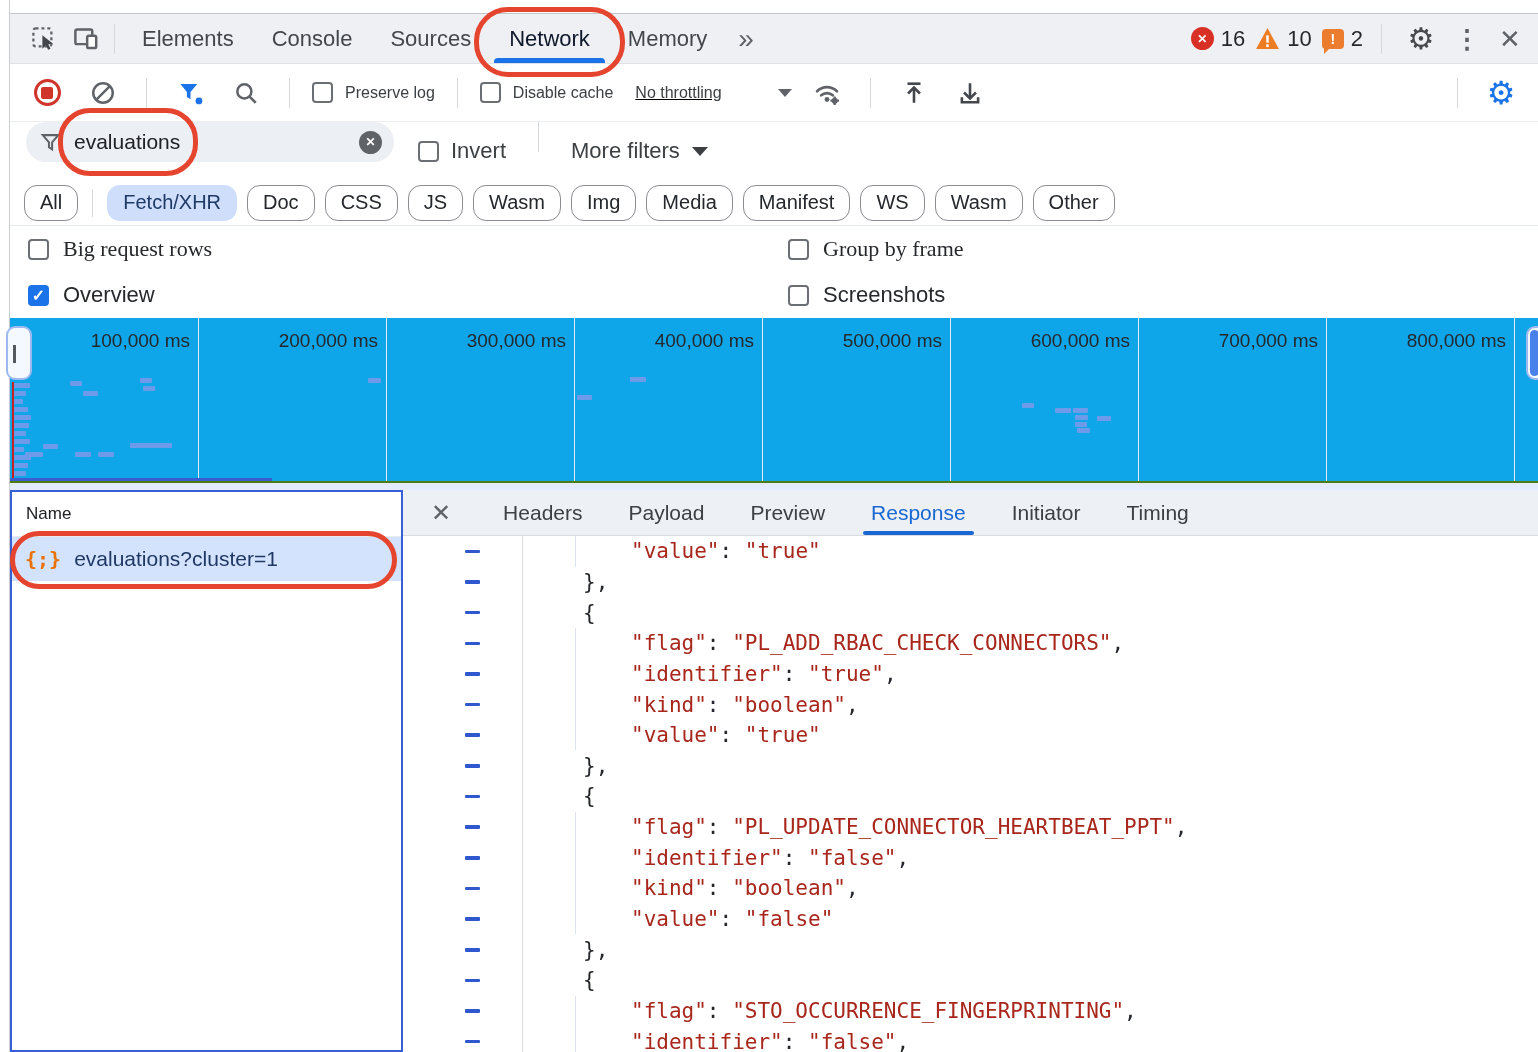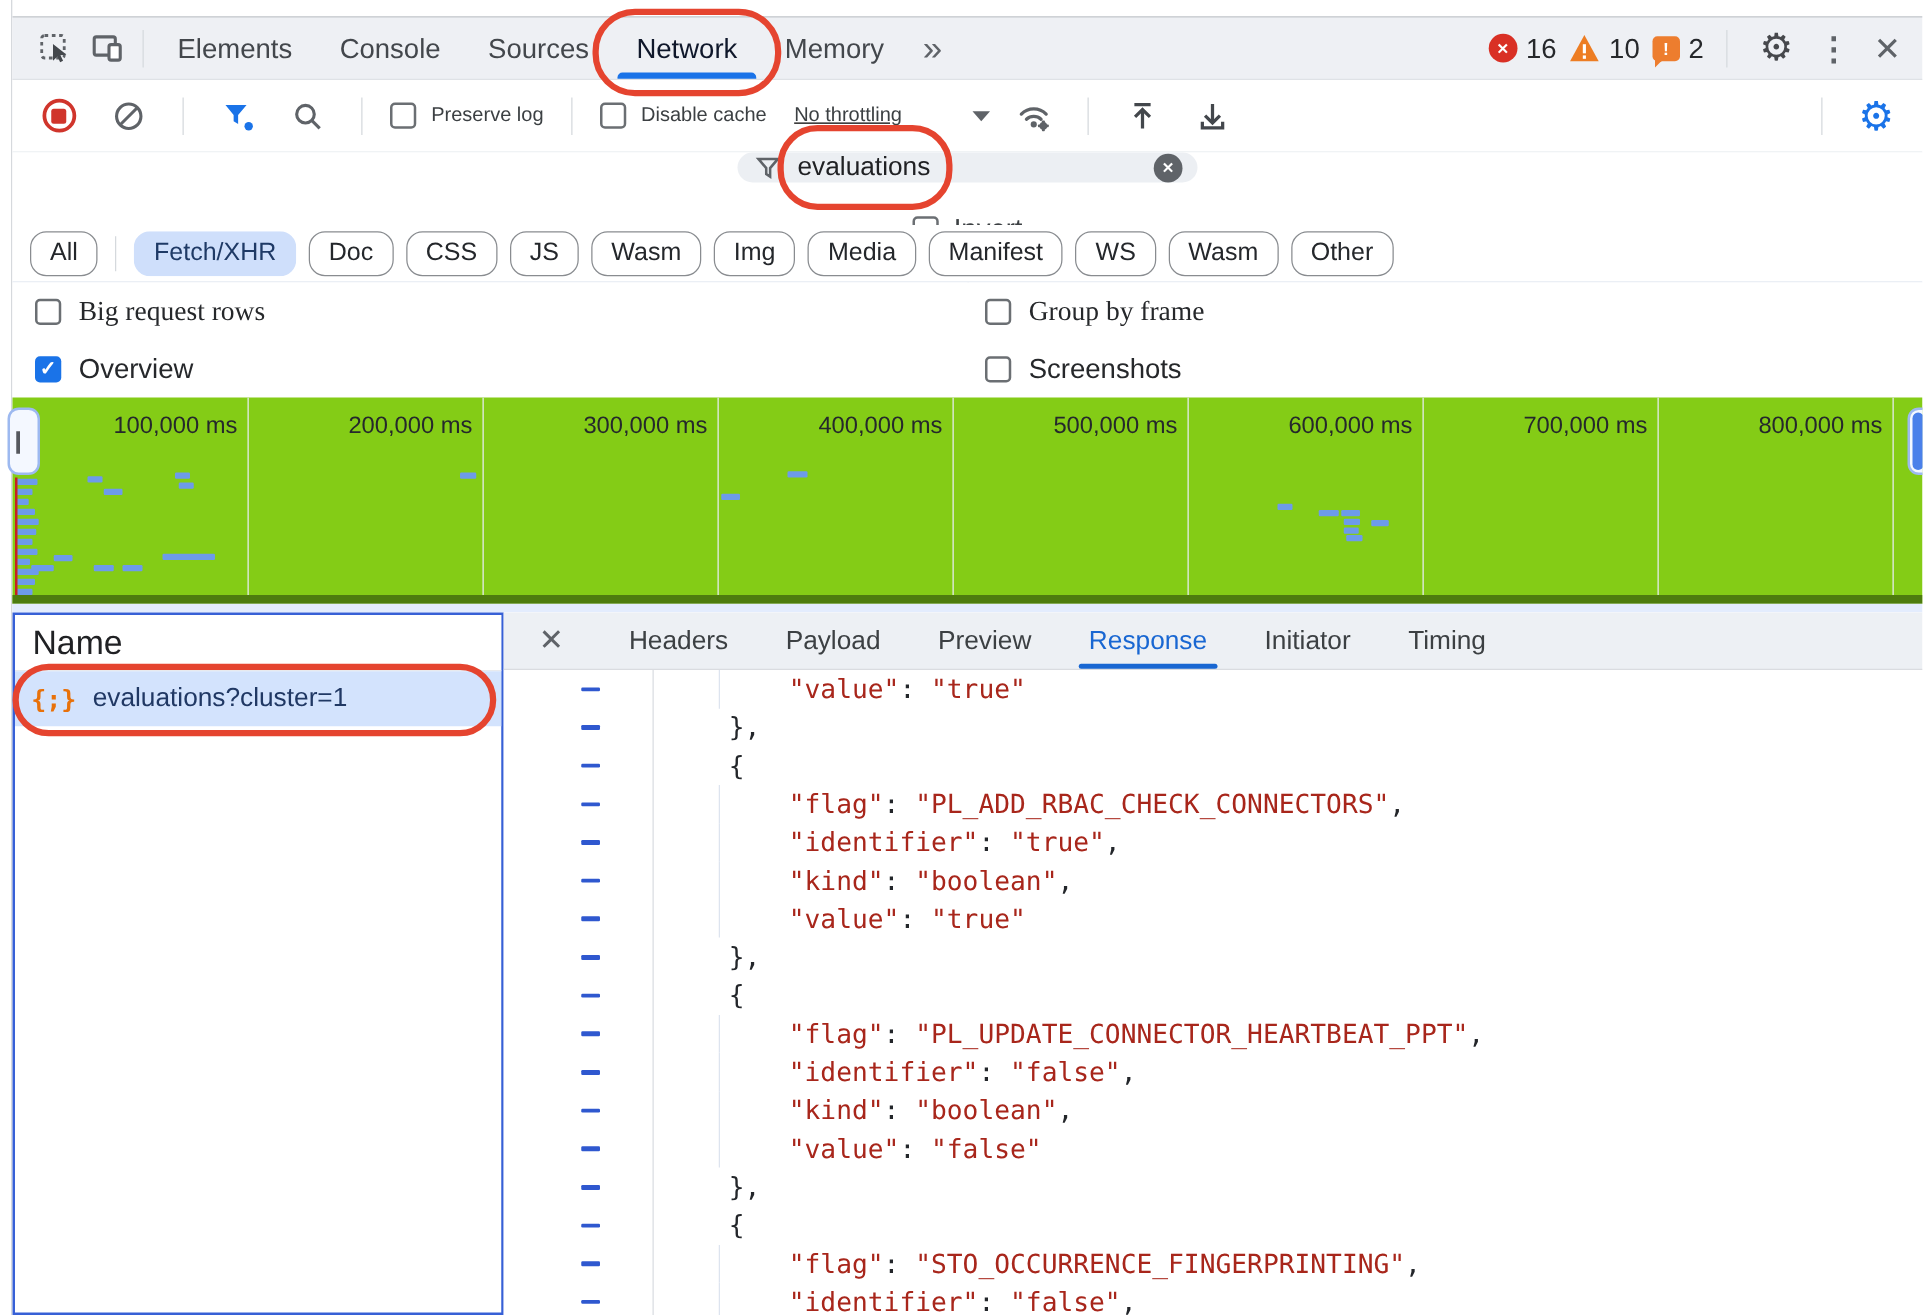--- a/index.html
+++ b/index.html
@@ -34,21 +34,21 @@
   .rec { width:27px; height:27px; border:3px solid #d0352c; border-radius:50%; display:flex; align-items:center; justify-content:center; }
   .rec i { display:block; width:12px; height:12px; background:#d0352c; border-radius:2px; }
   .cbrow { display:flex; align-items:center; gap:12px; }
   .cb { width:21px; height:21px; border:2px solid #6b6f73; border-radius:4px; background:#fff; flex:0 0 auto; }
   .cb.checked { border:none; background:#1a73e8; color:#fff; font-size:16px; font-weight:bold; display:flex; align-items:center; justify-content:center; }
   .caret { width:0; height:0; border-left:7px solid transparent; border-right:7px solid transparent; border-top:8px solid #5f6368; }
   .spacer { flex:1 1 auto; }
 
   
   .filterrow { position:absolute; left:0; top:122px; width:100%; height:58px; background:#fff;
-               display:flex; align-items:center; padding:0 16px; gap:24px;flex-direction:column; }
+               display:flex; padding:0 16px; gap:24px; }
   .fpill { width:368px; height:40px; border-radius:20px; background:#eceff3; display:flex; align-items:center; padding:0 12px 0 14px; }
   .fpill .ftext { position:relative; margin-left:12px; font-size:21px; color:#202124; flex:0 0 auto; }
   .fpill .spacer { flex:1; }
   .clear-circle { width:23px; height:23px; border-radius:50%; background:#5f6368; color:#fff; font-size:12px; font-weight:bold;
                   display:flex; align-items:center; justify-content:center; }
   .morefilters { display:flex; align-items:center; gap:12px; font-size:22px; color:#3c4043; }
   .caret-sm { width:0; height:0; border-left:8px solid transparent; border-right:8px solid transparent; border-top:9px solid #3c4043; }
 
   
   .chiprow { position:absolute; left:0; top:180px; width:100%; height:46px; background:#fff; border-bottom:1px solid #e5eaf2;
@@ -58,35 +58,35 @@
   .chip.sel { border-color:transparent; background:#cfdffb; color:#1f3a66; }
   .chipdiv { height:28px; margin:0 4px; }
 
   
   .optrow { position:absolute; left:0; width:100%; height:46px; background:#fff; }
   .optrow.r1 { top:226px;font-family:Liberation Serif, serif; } .optrow.r2 { top:272px; }
   .opt { position:absolute; top:0; height:46px; display:flex; align-items:center; gap:14px; font-size:22px; color:#26282b; }
   .opt.c1 { left:18px; } .opt.c2 { left:778px; }
 
   
-  .overview { position:absolute; left:0; top:318px; width:100%; height:165px; background:#84cc16; border-bottom:7px solid #4d7c0f; overflow:hidden; }
+  .overview { position:absolute; left:0; top:318px; width:100%; height:165px; background:#0ea5e9; border-bottom:2px solid #4d7c0f; overflow:hidden; }
   .ov-border { position:absolute; top:0; bottom:0; width:1px; background:#e7ebf3; }
   .ov-label { position:absolute; top:12px; width:184px; text-align:right; font-size:19px; color:#25282c; }
   .ov-bar { position:absolute; background:#6d9bea; border-radius:1px; }
   .ov-gray { position:absolute; background:#c8cdd4; }
   .ov-marker { position:absolute; background:#c5221f; }
   .ov-range { position:absolute; background:#3a5ecf; }
   .ov-band { position:absolute; left:0; top:483px; width:100%; height:7px; background:#e3ecfd; }
   .grip { position:absolute; top:326px; width:26px; height:54px; border:2px solid #9db9f0; border-radius:9px; background:#f4f8ff; z-index:6; }
   .grip .bar-dark { position:absolute; left:5px; top:17px; width:2.5px; height:18px; background:#55585e; }
   .grip .bar-blue { position:absolute; left:2px; top:2px; width:9px; height:46px; background:#4a80ea; border-radius:5px; }
 
   
   .leftpanel { position:absolute; left:0; top:490px; width:393px; bottom:0; background:#fff; border:2px solid #3760d6; }
-  .lp-header { height:45px; display:flex; align-items:center; padding-left:14px; font-size:27px; color:#202124;
+  .lp-header { height:45px; display:flex; align-items:center; padding-left:14px; font-size:17px; color:#202124;
                border-bottom:1px solid #e8eaee; background:#fff; }
   .req-row { position:relative; height:44px; background:#d3e3fd; display:flex; align-items:center; gap:13px; padding-left:13px; }
   .json-ico { font-family:"DejaVu Sans Mono","Liberation Mono",monospace; font-weight:bold; font-size:20px; color:#e8710a; }
   .req-label { font-size:21px; color:#203864; }
 
   .rightpanel { position:absolute; left:393px; top:490px; right:0; bottom:0; background:#fff; }
   .tabstrip { height:46px; background:#edf0f4; border-bottom:1px solid #dadce0; display:flex; align-items:center;
               padding-left:28px; gap:46px; }
   .dtab { position:relative; height:100%; display:flex; align-items:center; font-size:21px; color:#3c4043; }
   .dtab.sel { color:#1967d2; }

